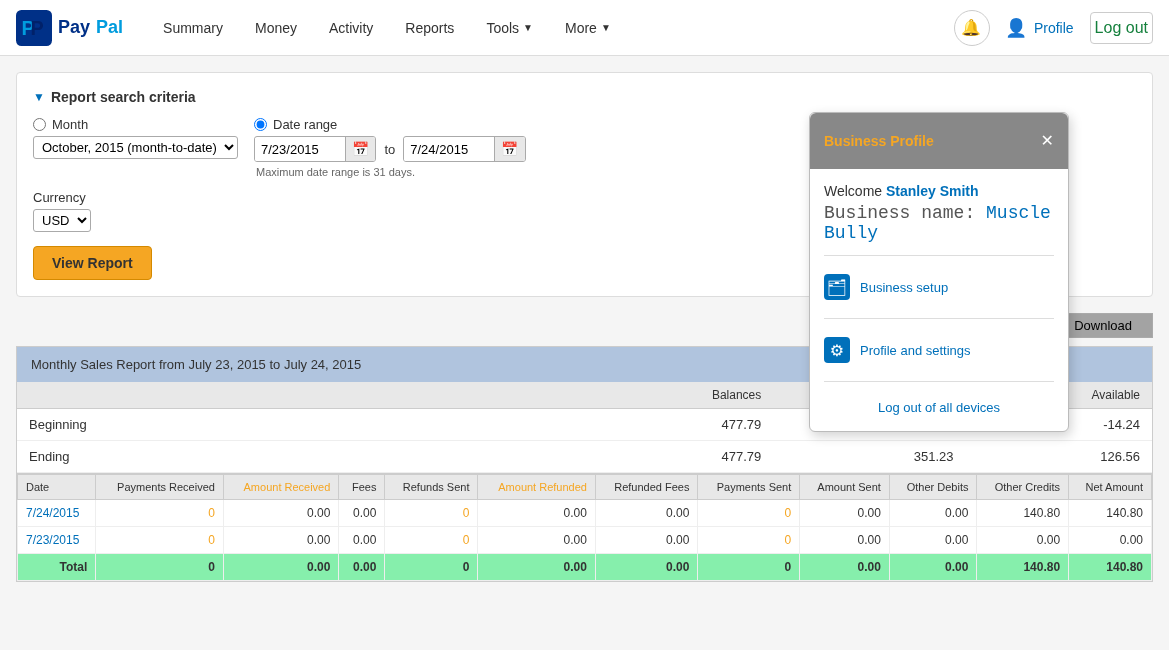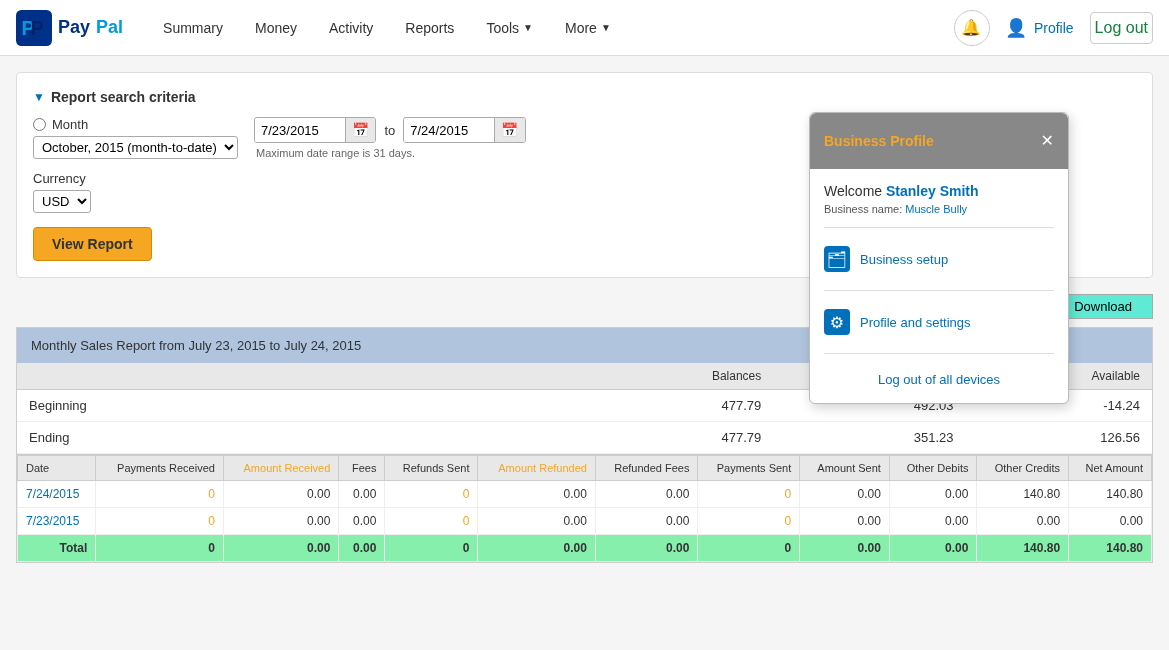--- a/index.html
+++ b/index.html
@@ -242,23 +242,24 @@
     .welcome-text {
       font-size: 14px;
       color: #333;
       margin-bottom: 4px;
     }
     .welcome-text .user-name {
       color: #0070ba;
       font-weight: bold;
     }
     .biz-name {
-      font-size: 11px;
+      font-size: 18px;
       color: #555;
       margin-bottom: 12px;
+      font-family: Liberation Mono, monospace;
     }
     .biz-name a {
       color: #0070ba;
       text-decoration: none;
     }
     .popup-divider {
       border: none;
       border-top: 1px solid #ddd;
       margin: 10px 0;
     }
@@ -312,21 +313,21 @@
       gap: 4px;
     }
     .format-select {
       border: 1px solid #aaa;
       border-radius: 3px;
       padding: 3px 6px;
       font-size: 13px;
       background: #fff;
     }
     .download-btn {
-      background: #5eead4;
+      background: #a3a3a3;
       border: 1px solid #aaa;
       border-radius: 0;
       padding: 4px 20px;
       font-size: 13px;
       cursor: pointer;
     }
 
     
     .report-container {
       background: #fff;
@@ -473,20 +474,24 @@
         <label class="radio-label">
           <input type="radio" name="report_type" style="">
           <span>Month</span>
         </label>
         <select class="select-wrapper">
           <option>October, 2015 (month-to-date)</option>
         </select>
       </div>
 
       <div class="radio-group">
+        <label class="radio-label">
+          <input type="radio" name="report_type" checked="" style="">
+          <span>Date range</span>
+        </label>
         <div class="date-inputs">
           <div class="date-input-wrapper">
             <input type="text" value="7/23/2015" style="">
             <button class="cal-btn">📅</button>
           </div>
           <span style="font-size:13px;">to</span>
           <div class="date-input-wrapper">
             <input type="text" value="7/24/2015" style="">
             <button class="cal-btn">📅</button>
           </div>

